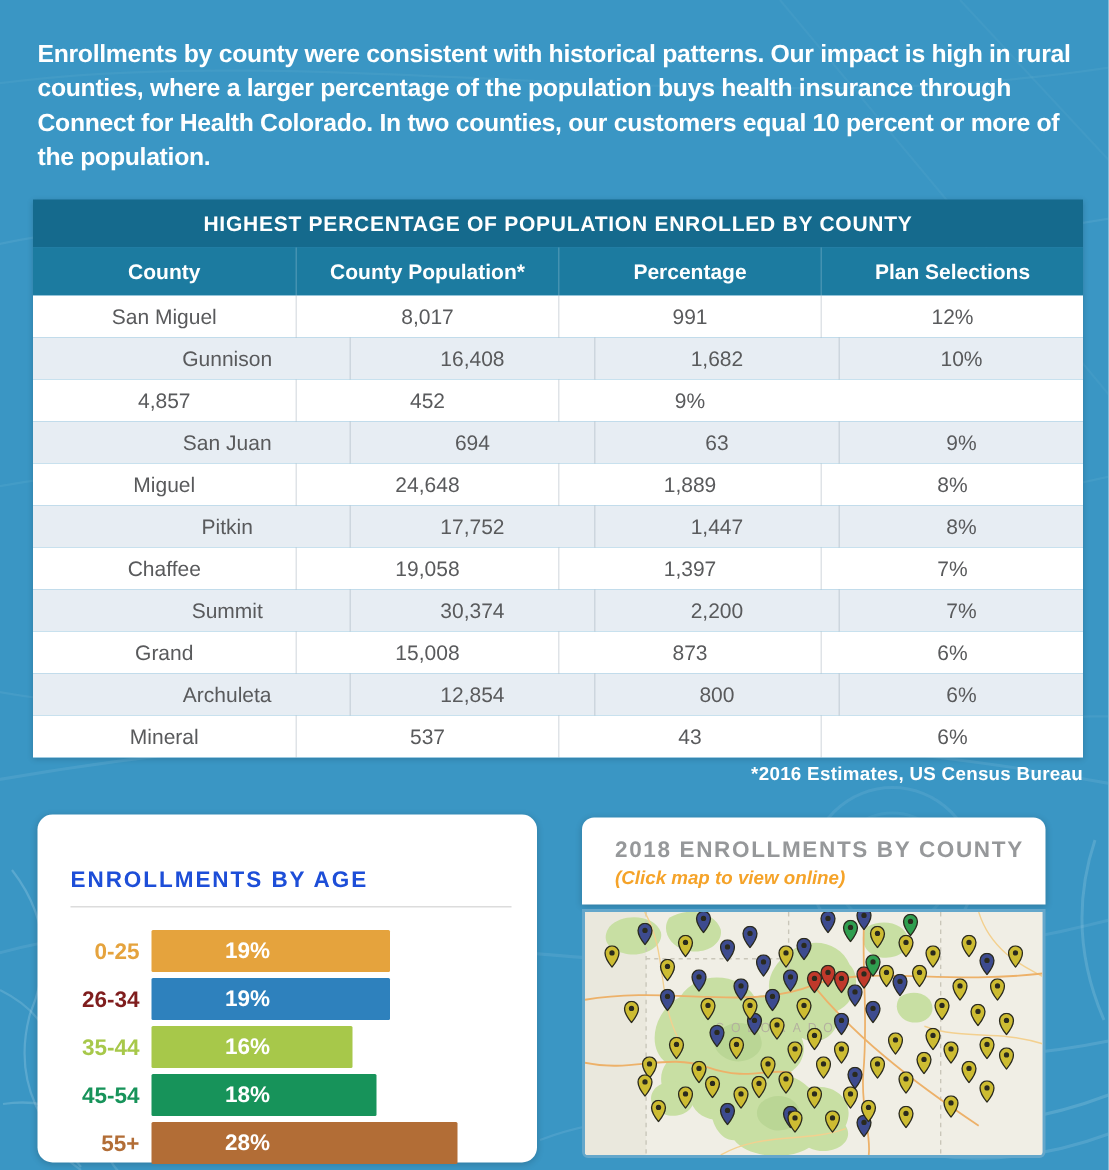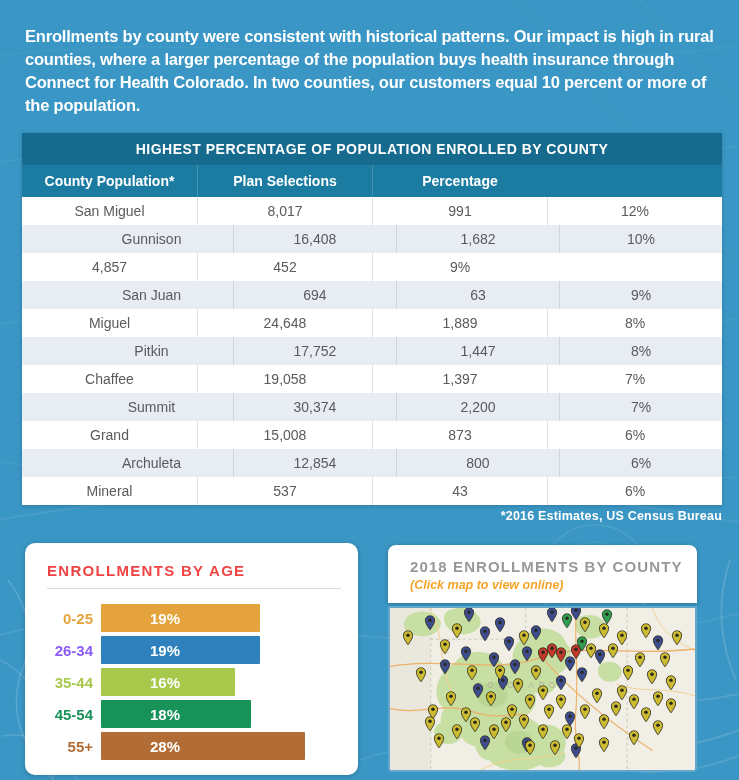--- a/index.html
+++ b/index.html
@@ -24,21 +24,21 @@
   .trow.alt{background:#e7edf3;padding-left:48px;}
   .tcell{width:175px;height:28px;line-height:28px;text-align:center;font-size:14px;color:#595a5c;
          border-left:1px solid rgba(140,155,170,.28);box-sizing:border-box;}
   .trow .tcell:first-child{border-left:none;}
 
   .footnote{top:509px;right:17px;color:#fff;font-size:12.5px;font-weight:bold;letter-spacing:.2px;}
 
   
   .age-card{left:25px;top:543px;width:333px;height:232px;background:#fff;border-radius:10px;
             box-shadow:0 1px 5px rgba(0,0,0,.2);}
-  .age-title{margin:19px 0 0 22px;color:#ef4444;font-size:15px;font-weight:bold;letter-spacing:1.3px;}
+  .age-title{margin:35px 0 0 22px;color:#1d4ed8;font-size:15px;font-weight:bold;letter-spacing:1.3px;}
   .age-hr{border:none;border-top:1px solid #dcdcdc;margin:9px 17px 0 22px;}
   .bars{margin-top:15px;padding-left:20px;}
   .bar-row{display:flex;align-items:center;height:28px;margin-bottom:4px;}
   .bar-label{width:48px;flex:none;text-align:right;font-size:15px;font-weight:bold;margin-right:8px;}
   .bar{position:relative;height:28px;border-radius:1px;}
   .bar-value{position:absolute;left:64px;top:50%;transform:translate(-50%,-50%);color:#fff;
              font-size:15px;font-weight:bold;}
 
   
   .county-card{left:388px;top:545px;width:309px;}
@@ -80,23 +80,24 @@
       <path d="M360 760 q80 -30 150 10" opacity=".12" stroke-width="1.5"></path>
       <path d="M730 560 q-20 60 6 120" opacity=".18" stroke-width="2"></path>
     </g>
   </svg>
 
   <p class="layer intro">Enrollments by county were consistent with historical patterns. Our impact is high in rural counties, where a larger percentage of the population buys health insurance through Connect for Health Colorado. In two counties, our customers equal 10 percent or more of the population.</p>
 
   <div class="layer table-card">
     <div class="t-title">HIGHEST PERCENTAGE OF POPULATION ENROLLED BY COUNTY</div>
     <div class="t-head">
+      <div class="hcell">County</div>
       <div class="hcell">County Population*</div>
+      <div class="hcell">Percentage</div>
       <div class="hcell">Plan Selections</div>
-      <div class="hcell">Percentage</div>
     </div>
     <div id="table-body">
         <div class="trow">
           <div class="tcell">San Miguel</div>
           <div class="tcell">8,017</div>
           <div class="tcell">991</div>
           <div class="tcell">12%</div>
         </div>
         <div class="trow alt">
           <div class="tcell">Gunnison</div>
@@ -166,21 +167,21 @@
     <div class="age-title">ENROLLMENTS BY AGE</div>
     <hr class="age-hr">
     <div id="bars" class="bars">
         <div class="bar-row">
           <div class="bar-label" style="color: rgb(229, 163, 61);">0-25</div>
           <div class="bar" style="background: rgb(229, 163, 61); width: 159px;">
             <span class="bar-value">19%</span>
           </div>
         </div>
         <div class="bar-row">
-          <div class="bar-label" style="color: #8b5cf6;">26-34</div>
+          <div class="bar-label" style="color: #7f1d1d;">26-34</div>
           <div class="bar" style="background: rgb(46, 129, 189); width: 159px;">
             <span class="bar-value">19%</span>
           </div>
         </div>
         <div class="bar-row">
           <div class="bar-label" style="color: rgb(167, 200, 74);">35-44</div>
           <div class="bar" style="background: rgb(167, 200, 74); width: 134px;">
             <span class="bar-value">16%</span>
           </div>
         </div>

